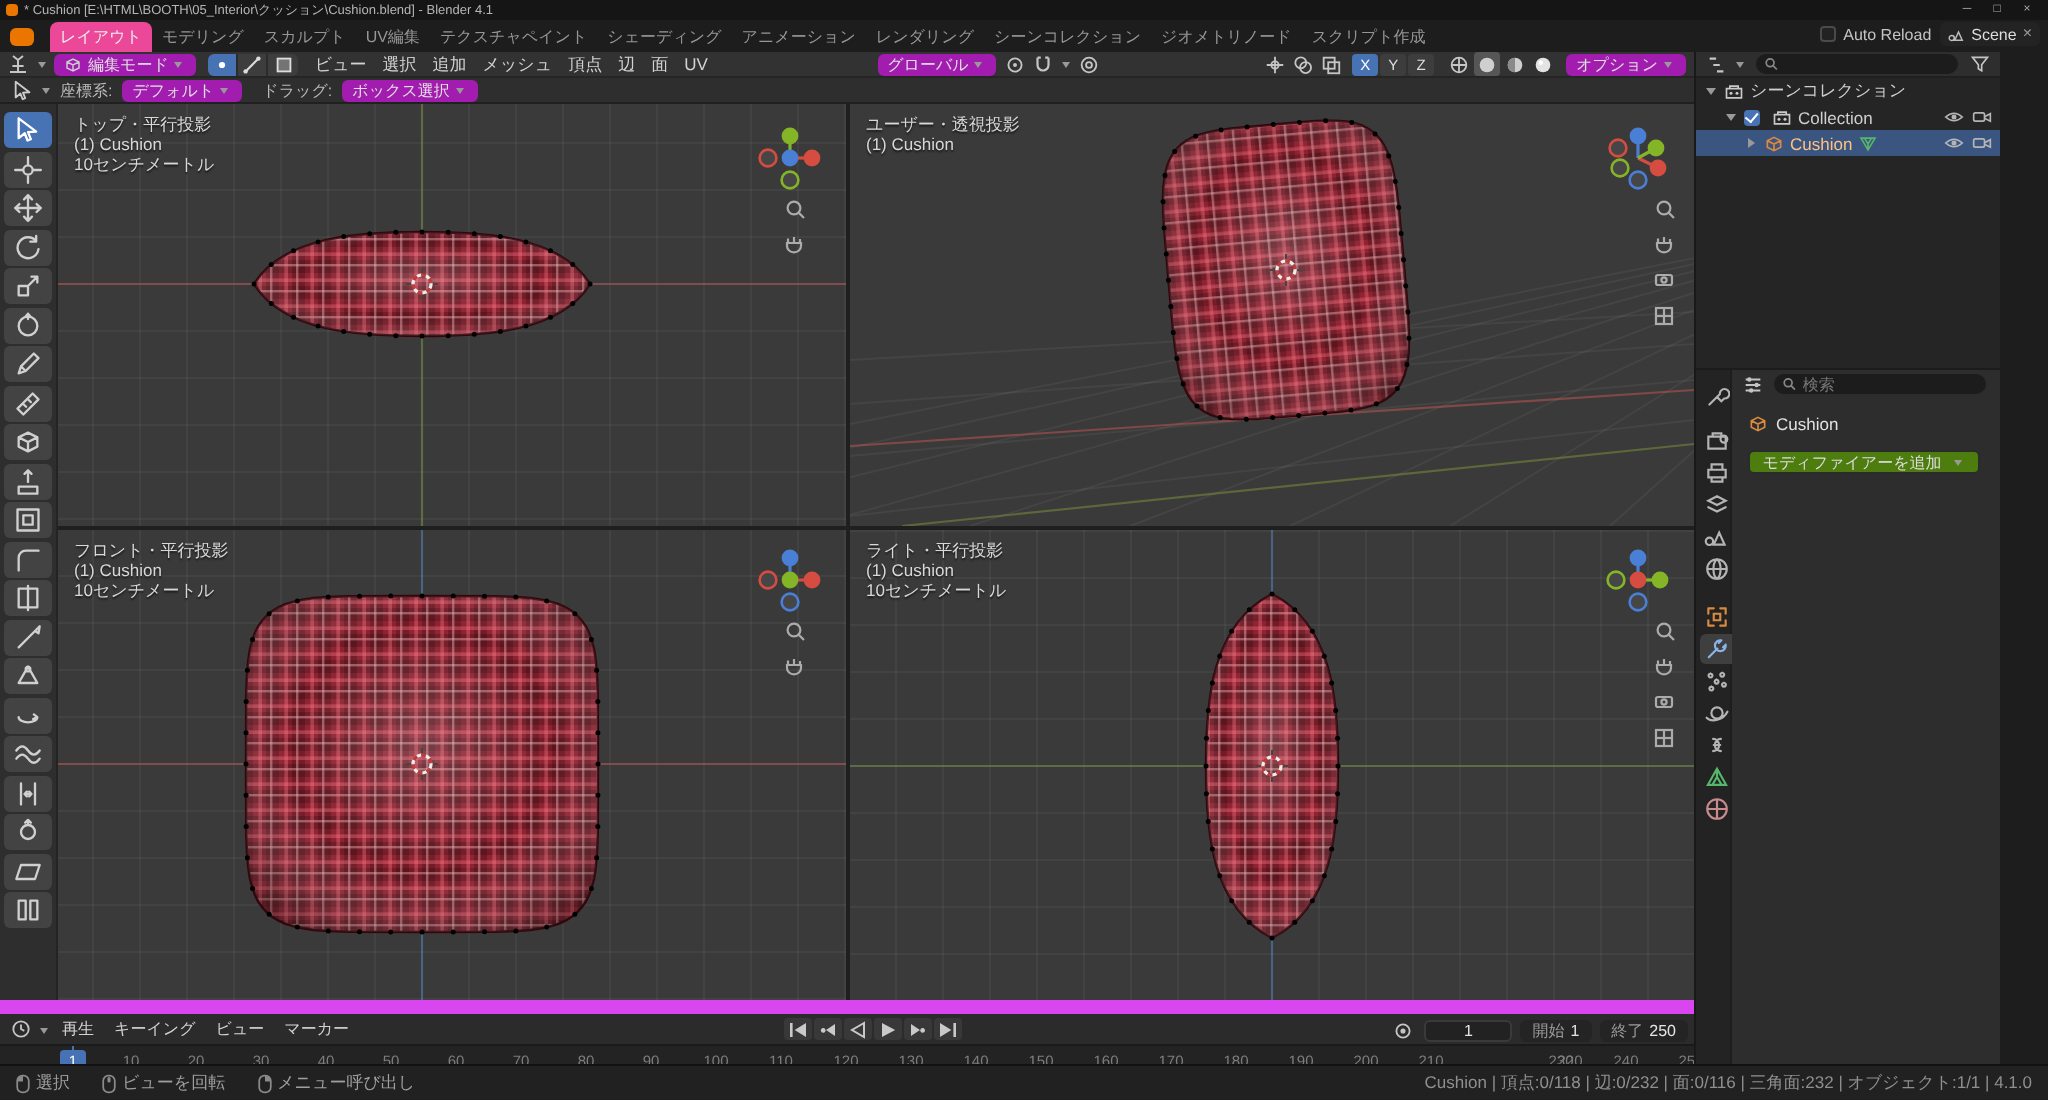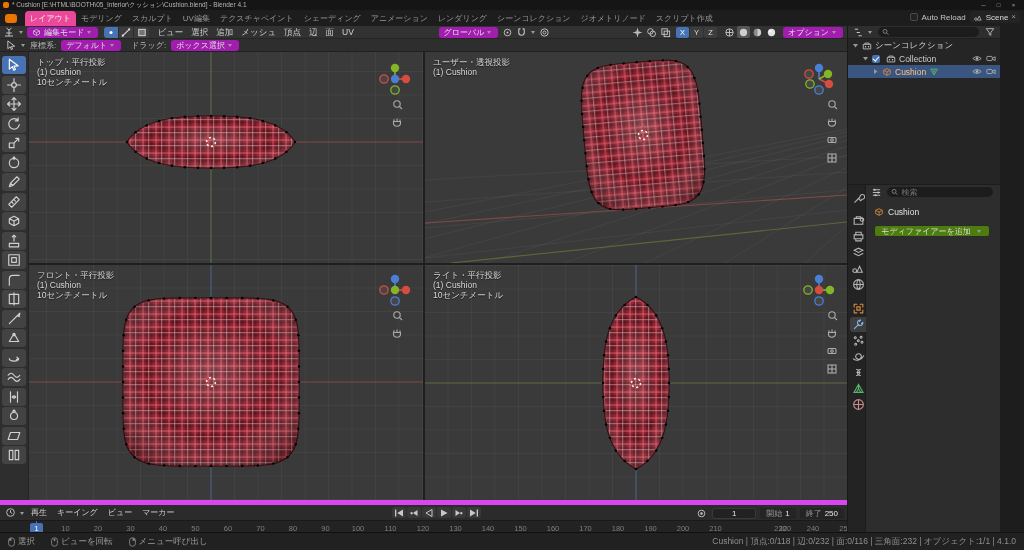--- a/index.html
+++ b/index.html
@@ -86,21 +86,21 @@
 #ptabs{position:absolute;left:0;top:0;width:18px;height:100%;background:#232323;border-right:1px solid #1d1d1d}
 .ptab{position:absolute;left:2px;width:16px;height:15px;display:flex;align-items:center;justify-content:center;
   border-radius:3px 0 0 3px}
 .ptab.active{background:#3f3f3f}
 #props-main{position:absolute;left:18px;right:0;top:0;bottom:0}
 #props-header{display:flex;align-items:center;height:14px;padding:0 3px}
 .objrow{position:absolute;left:8px;top:22px;display:flex;align-items:center;gap:4px;font-size:8.5px;color:#e2e2e2}
 .addmod{position:absolute;left:8px;right:10px;top:40px;height:12px;background:#4d7c0f;border:1px solid #2b2b2b;
   border-radius:3px;display:flex;align-items:center;justify-content:center;font-size:8px;color:#ddd;gap:3px}
 
-#timeline{left:0;top:500px;width:847px;height:32px;background:#2b2b2b;border-top:5px solid #d946ef}
+#timeline{left:0;top:500px;width:847px;height:32px;background:#2b2b2b;border-top:7px solid #d946ef}
 #tl-header{position:relative;height:15px;display:flex;align-items:center;padding:0 3px;white-space:nowrap}
 #tl-menus{display:flex}
 #tl-menus .hmenu{font-size:8px;padding:0 5px;line-height:14px}
 #transport{position:absolute;left:392px;top:2px;display:flex;gap:1px}
 .trbtn{display:inline-flex;width:14px;height:11px;align-items:center;justify-content:center;border-radius:2px;background:#383838}
 #tl-right{position:absolute;right:3px;top:2px;display:flex;gap:4px;align-items:center}
 .tlfield{display:inline-flex;align-items:center;background:#242424;border-radius:3px;height:11px;
   padding:0 6px;font-size:8px;color:#e5e5e5;gap:3px}
 .tlfield.cur{width:44px;justify-content:center;background:#222;border:1px solid #3a3a3a}
 .flab{color:#9a9a9a}

